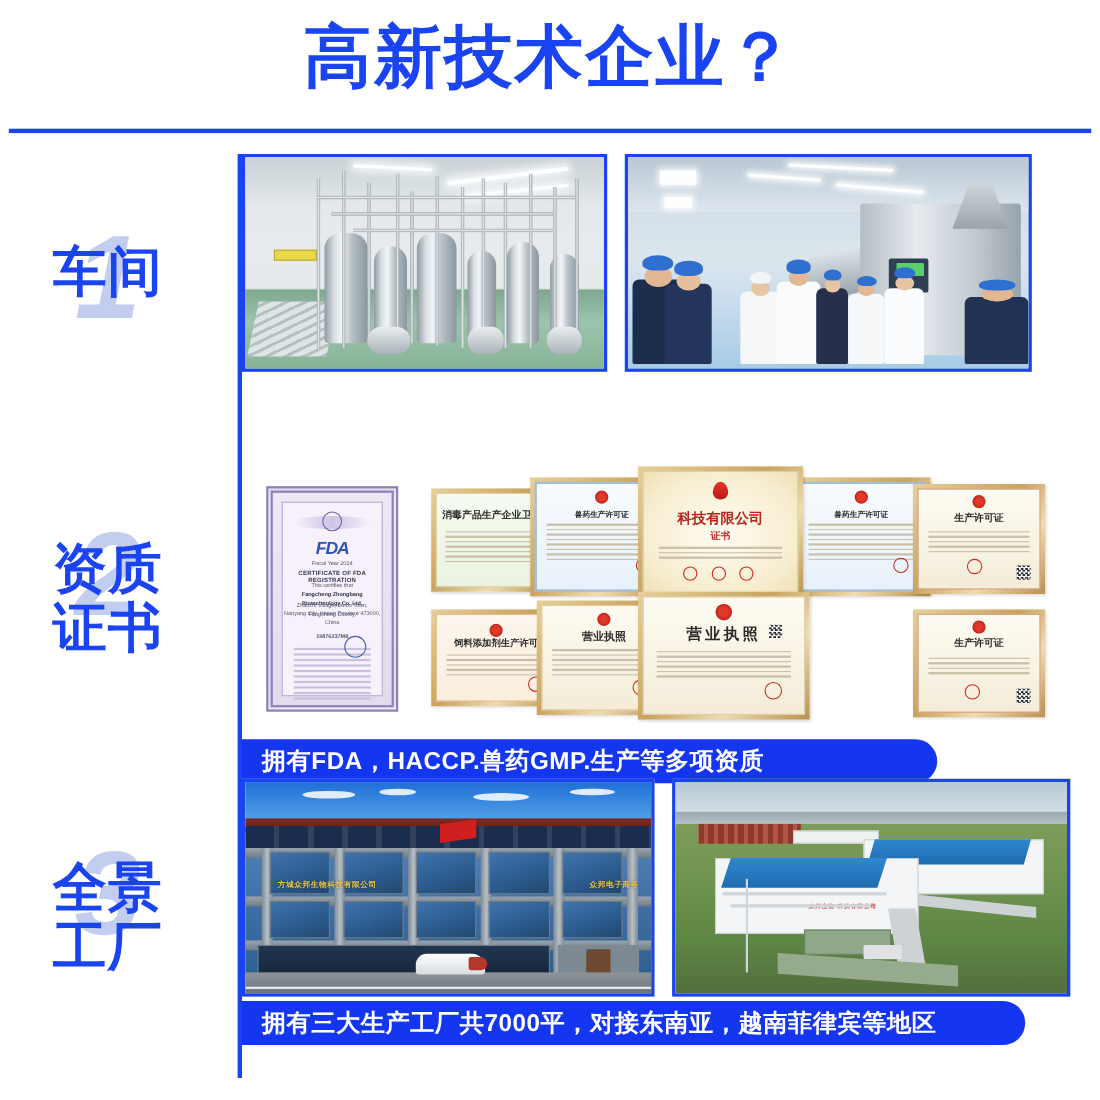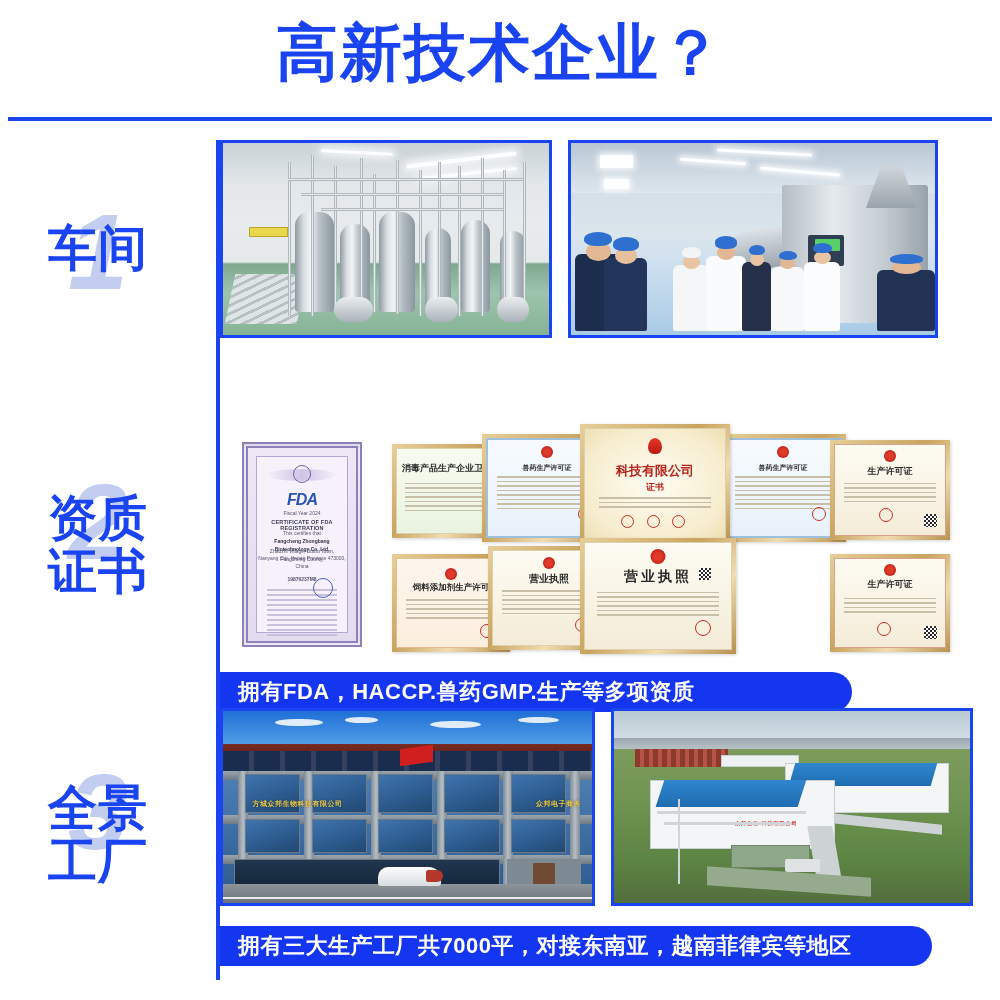--- a/index.html
+++ b/index.html
@@ -86,21 +86,21 @@
     align-items: center;
     padding-left: 18px;
     color: #ffffff;
     font-size: 22px;
     font-weight: 700;
     letter-spacing: 0.5px;
     white-space: nowrap;
   }
   .caption.c1 { top: 232px; width: 676px; }
   .caption.c2 { top: 254px; width: 632px; }
-  .caption.c3 { top: 218px; width: 712px; }
+  .caption.c3 { top: 202px; width: 712px; }
 
   
   .photo {
     position: relative;
     border: 3px solid #1a44f2;
     overflow: hidden;
     background: #dfe6ef;
   }
   .ph-a { width: 332px; height: 198px; }
   .ph-b { width: 370px; height: 198px; }
@@ -473,21 +473,21 @@
               <i></i>
               <i></i>
               <i></i>
               <i></i>
             </div>
           <div class="redseal" style="left:40%;bottom:14%;width:14px;height:14px"></div>
           <div class="qr"></div>
         </div>
       </div>
 
-      <div class="cert orange" style="left:172px;top:136px;width:118px;height:98px;">
+      <div class="cert orange" style="left:172px;top:136px;width:118px;height:88px;">
         <div class="inner">
           <div class="emblem" style="top:10%"></div>
           <div class="cert-head" style="font-size:8.5px;top:26%">饲料添加剂生产许可</div>
           <div class="cert-lines" style="top:46%">
               <i></i>
               <i></i>
               <i></i>
               <i></i>
               <i></i>
             </div>

